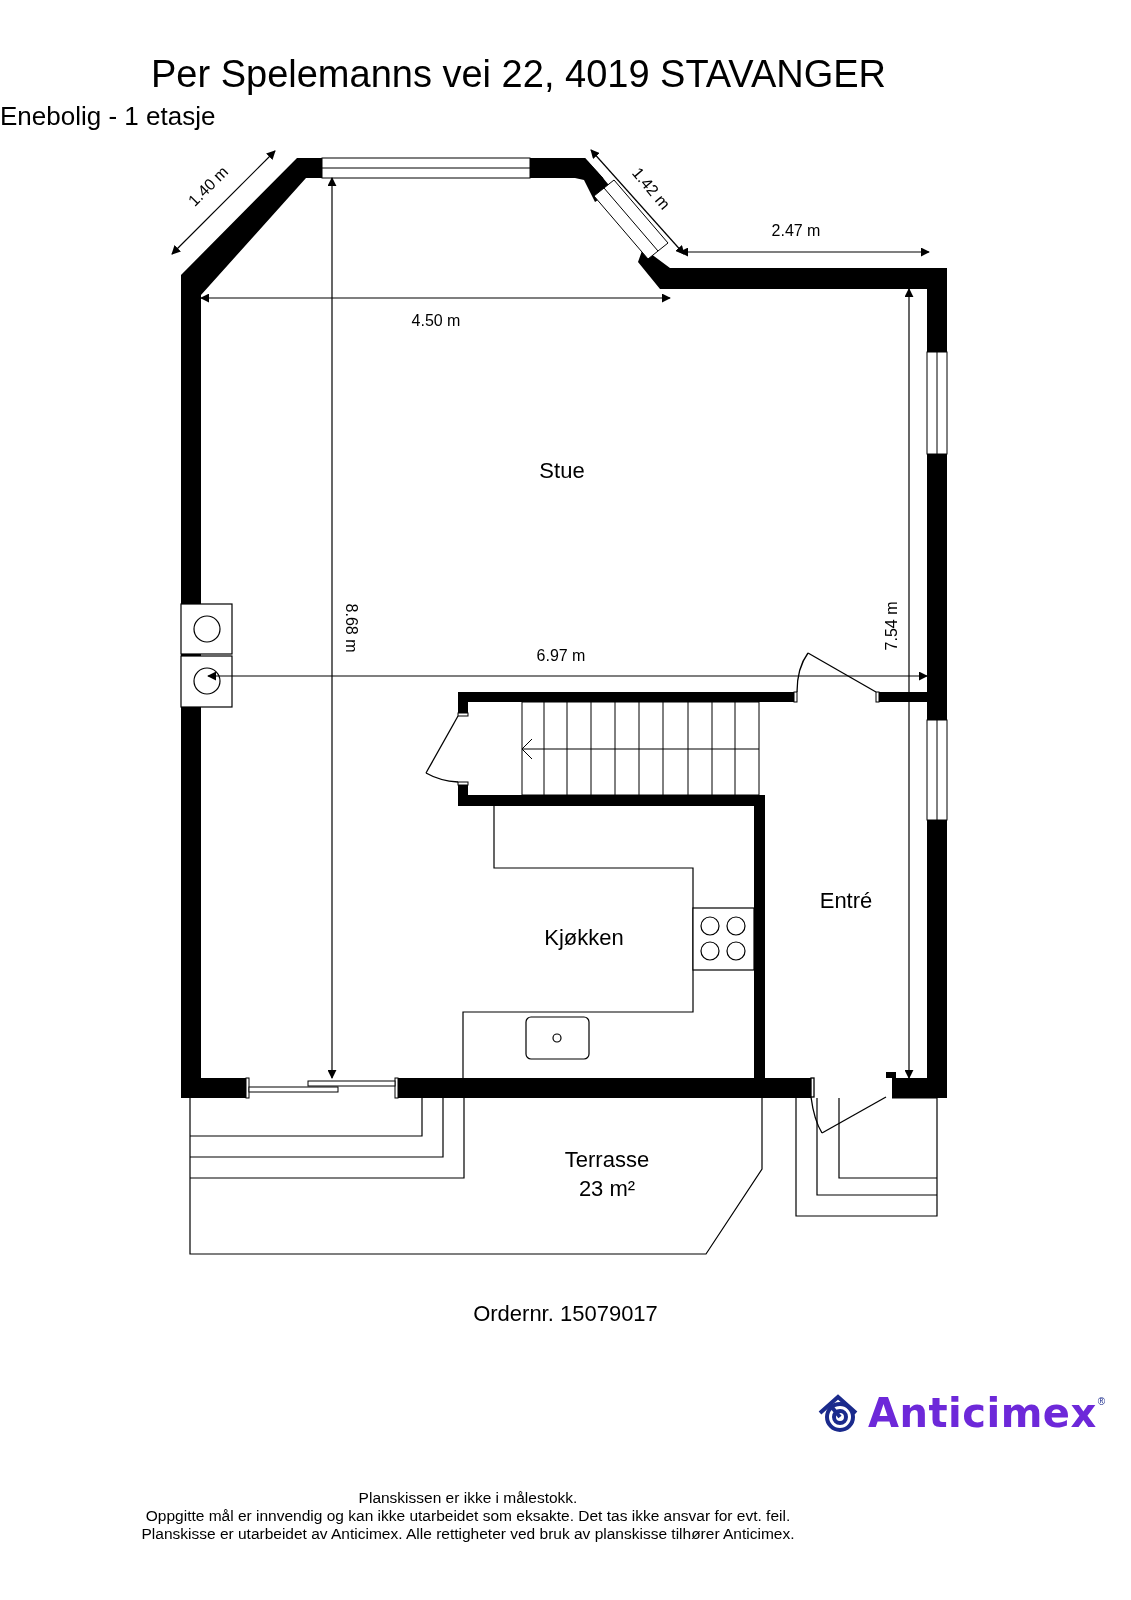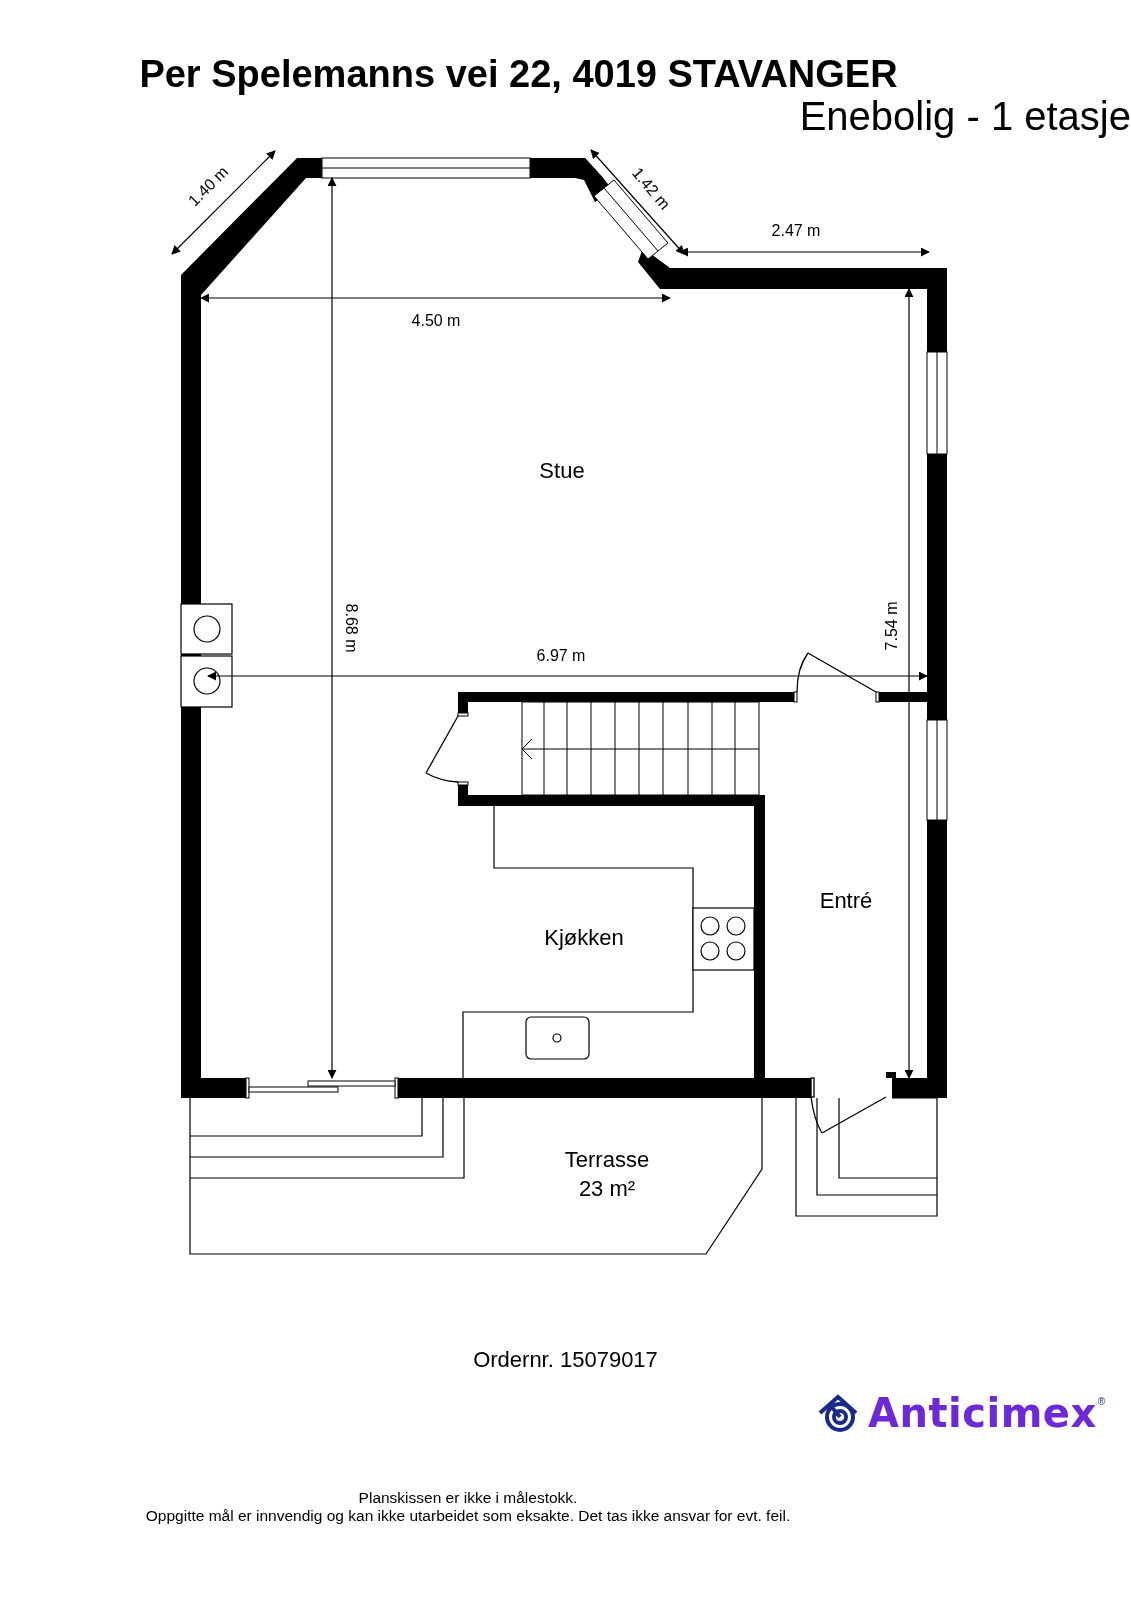--- a/index.html
+++ b/index.html
@@ -1,20 +1,20 @@
 <!DOCTYPE html>
 <html><head>
 <meta charset="utf-8">
 <style>
   html, body { margin: 0; padding: 0; background: #ffffff; }
   body { width: 1131px; height: 1600px; position: relative; overflow: hidden; font-family: "Liberation Sans", sans-serif; color: #000; }
-  .title { position: absolute; left: 0; width: 1037px; top: 52px; text-align: center; font-size: 38px; line-height: 44px; font-weight: bold; }
-  .subtitle { position: absolute; left: 0; width: 1131px; top: 98px; text-align: right; font-size: 40px; line-height: 36px; }
+  .title { position: absolute; left: 0; width: 1037px; top: 52px; text-align: center; font-size: 38px; line-height: 44px; }
+  .subtitle { position: absolute; left: 0; width: 1131px; top: 98px; text-align: left; font-size: 26px; line-height: 36px; }
   svg.plan { position: absolute; left: 0; top: 0; }
-  .order { position: absolute; left: 0; width: 1131px; top: 1347px; text-align: center; font-size: 22px; }
+  .order { position: absolute; left: 0; width: 1131px; top: 1301px; text-align: center; font-size: 22px; }
   .logo { position: absolute; left: 816px; top: 1390px; display: flex; align-items: center; }
   .logo-text { color: #6d28d9; font-weight: bold; font-size: 40px; letter-spacing: 0.5px; margin-left: 6px; font-family: "DejaVu Sans", sans-serif; }
   .logo-reg { color: #1a2a8c; font-size: 10px; align-self: flex-start; margin-top: 6px; margin-left: 1px; }
   .disclaimer { position: absolute; left: 0; width: 936px; top: 1489px; text-align: center; font-size: 15.5px; line-height: 18px; }
   .lbl { font-family: "Liberation Sans", sans-serif; fill: #000; }
 </style>
 </head>
 <body>
 
 <div class="title">Per Spelemanns vei 22, 4019 STAVANGER</div>
@@ -187,13 +187,14 @@
       <line x1="14" y1="12" x2="24" y2="24"></line>
     </g>
   </svg>
   <span class="logo-text">Anticimex</span>
   <span class="logo-reg">®</span>
 </div>
 
 <div class="disclaimer">
   <div>Planskissen er ikke i målestokk.</div>
   <div>Oppgitte mål er innvendig og kan ikke utarbeidet som eksakte. Det tas ikke ansvar for evt. feil.</div>
+  <div>Planskisse er utarbeidet av Anticimex. Alle rettigheter ved bruk av planskisse tilhører Anticimex.</div>
 </div>
 
 </body></html>

